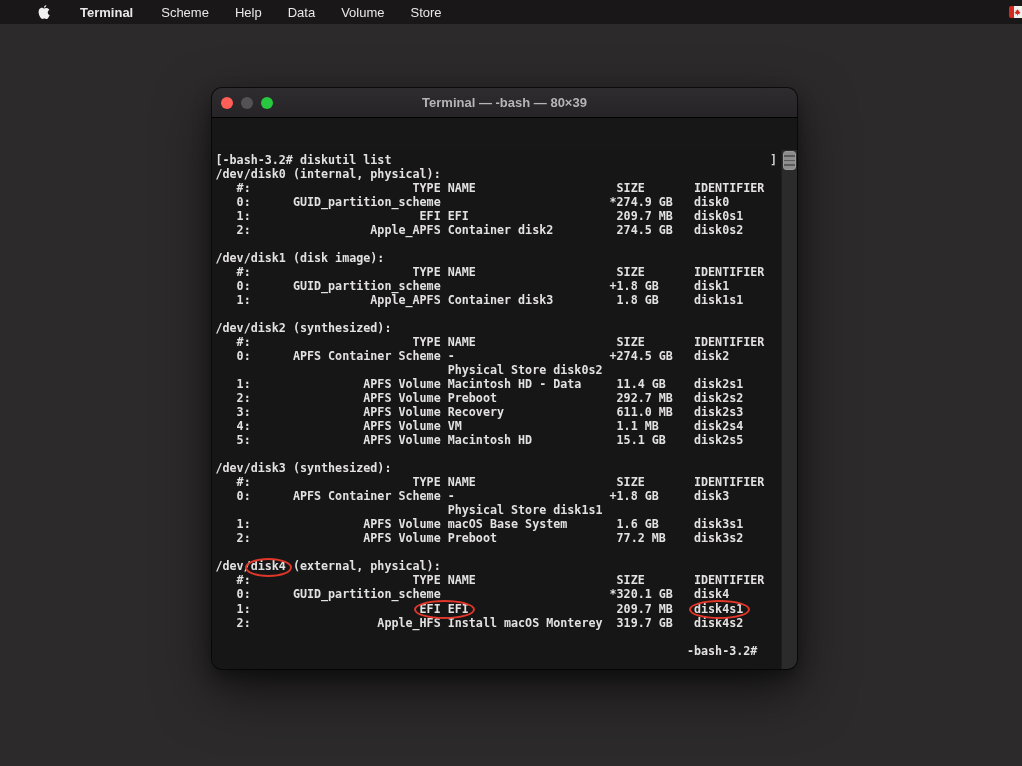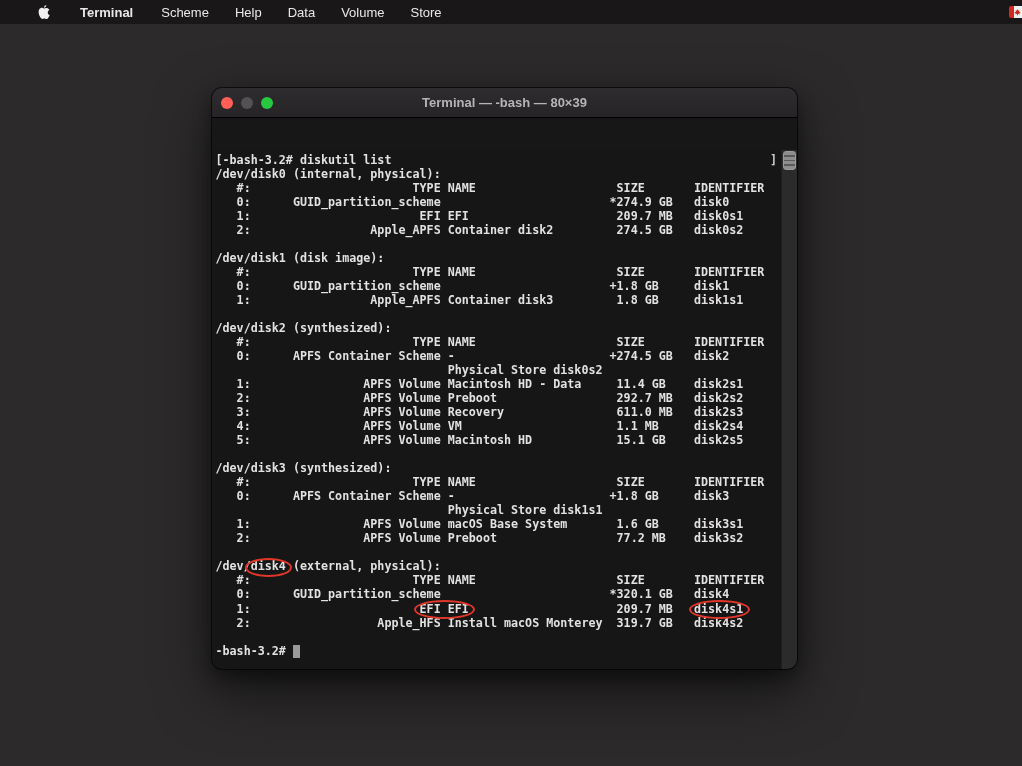--- a/index.html
+++ b/index.html
@@ -47,21 +47,21 @@
     background:#161616;
     margin-top:32px;
   }
   .term-lines{
     position:absolute;left:3.5px;top:2.5px;
     font-family:"DejaVu Sans Mono","Liberation Mono",monospace;
     font-size:11.7px;font-weight:bold;line-height:14.04px;
     color:#e3e1e1;white-space:pre;
   }
   .term-line{height:14.04px;}
-  .prompt-row{display:flex;align-items:flex-end;height:14.04px;}
+  .prompt-row{display:flex;align-items:flex-end;height:14.04px;flex-direction:column;}
   .cursor{
     display:inline-block;width:7px;height:12.5px;background:#9b9b9b;margin-left:0;
     vertical-align:middle;
   }
   .mark-close{
     position:absolute;top:2.5px;right:20px;
     font-family:"DejaVu Sans Mono","Liberation Mono",monospace;
     font-size:11.7px;font-weight:bold;line-height:14.04px;color:#cfcdcd;
   }
   

